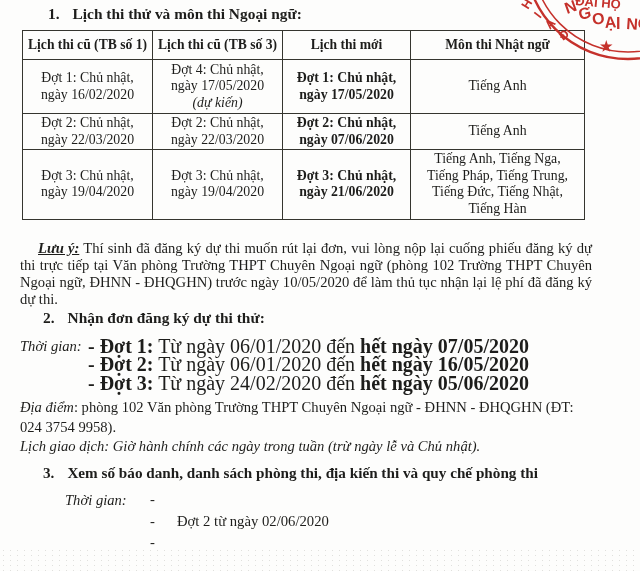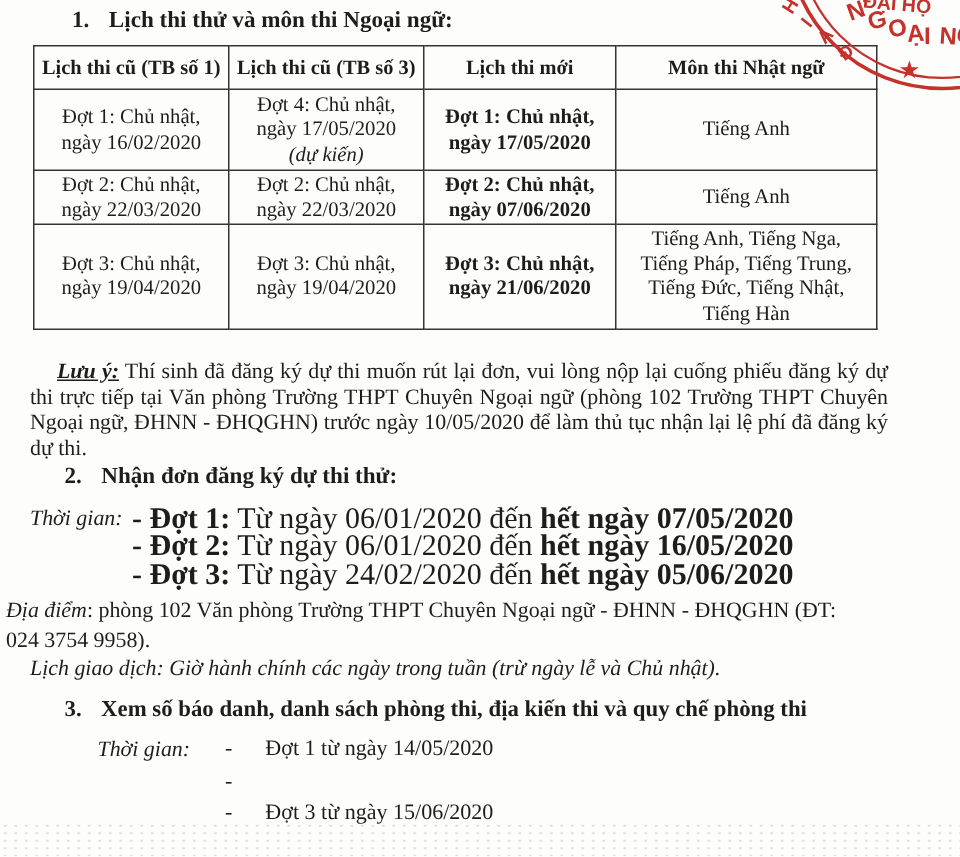--- a/index.html
+++ b/index.html
@@ -42,21 +42,21 @@
   .luuy-lead{font-weight:bold; font-style:italic; text-decoration:underline;margin-top:26px;}
 
   .it{font-style:italic;}
   .b{font-weight:bold;}
   .body-txt{font-size:14.6px; line-height:18.2px;}
 
   .tg-label{left:20px; top:337px;}
   .tg-items{left:88px; top:337px;}
   .tg-items .line{white-space:nowrap; font-size:20px; line-height:18.3px;}
 
-  .diadiem{left:4px; top:397px; width:560px; line-height:20px;}
+  .diadiem{left:20px; top:397px; width:560px; line-height:20px;}
   .lichgd{left:20px; top:437px; font-style:italic; white-space:nowrap;}
 
   .tg3-label{left:65px; top:491px;}
   .tg3-items{left:150px; top:491px;}
   .tg3-items .line{display:flex; gap:22px; font-size:14.7px; height:21.6px; white-space:nowrap;}
 
   
   .dots{
     left:0; top:548px; width:640px; height:23px;
     background-image:radial-gradient(#c9c9c4 0.9px, transparent 1px);
@@ -145,28 +145,27 @@
 
   <div class="abs num-head h3">
     <span>3.</span>
     <span>Xem số báo danh, danh sách phòng thi, địa kiến thi và quy chế phòng thi</span>
   </div>
 
   <div class="abs tg3-label it body-txt">Thời gian:</div>
   <div class="abs tg3-items">
     <div class="line">
         <span>-</span>
-        <span>Đợt 1 từ ngày 14/05/2020</span>
       </div>
     <div class="line">
         <span>-</span>
+        <span>Đợt 2 từ ngày 02/06/2020</span>
       </div>
     <div class="line">
         <span>-</span>
-        <span>Đợt 3 từ ngày 15/06/2020</span>
       </div>
   </div>
 
   <svg class="stamp-svg" width="170" height="135" viewBox="470 0 170 135">
     <g fill="none" stroke="#c5312b">
       <circle cx="628" cy="-44" r="103" stroke-width="2.4"></circle>
       <circle cx="628" cy="-44" r="96" stroke-width="1.5"></circle>
     </g>
     <g class="stamp-txt" fill="#c5312b">
 

